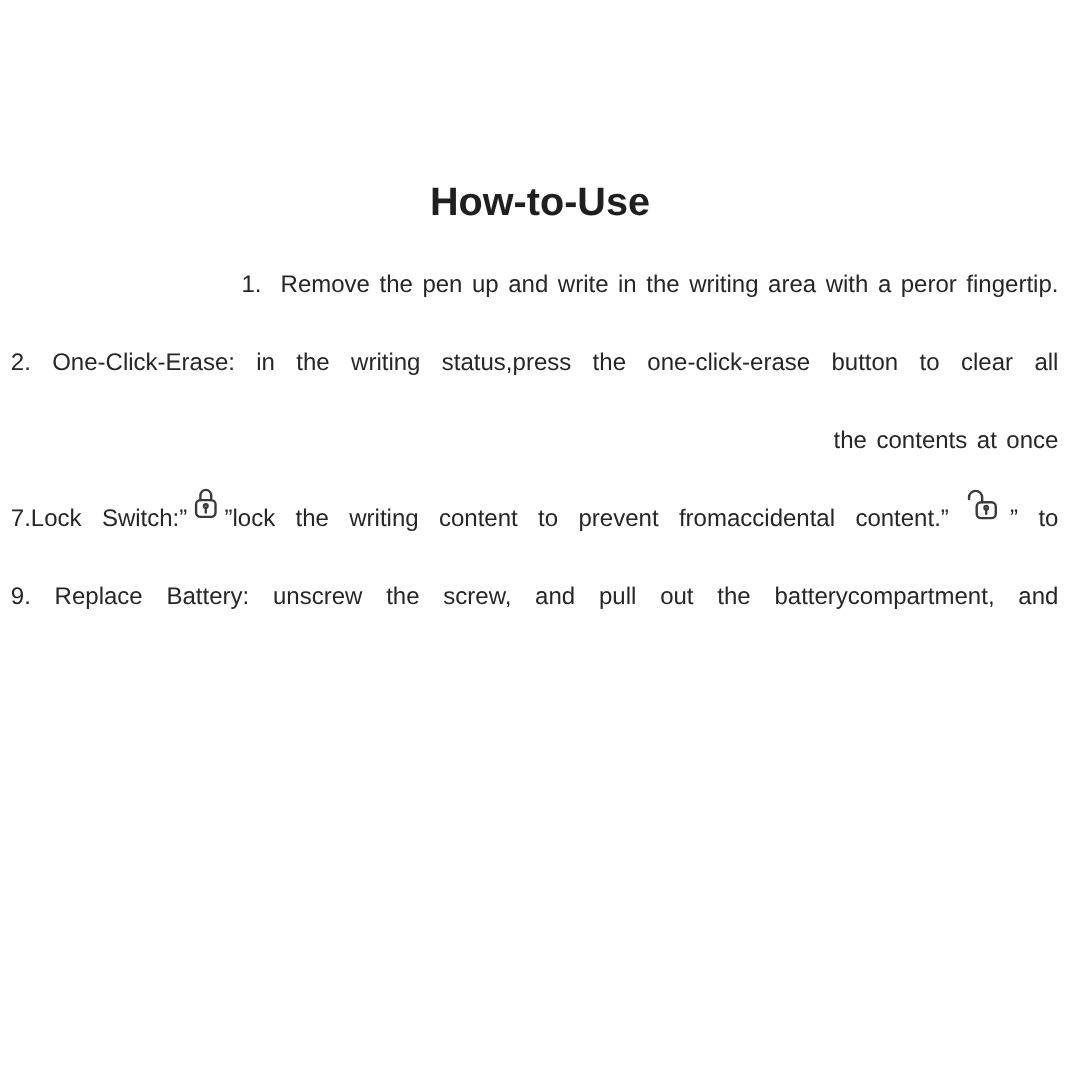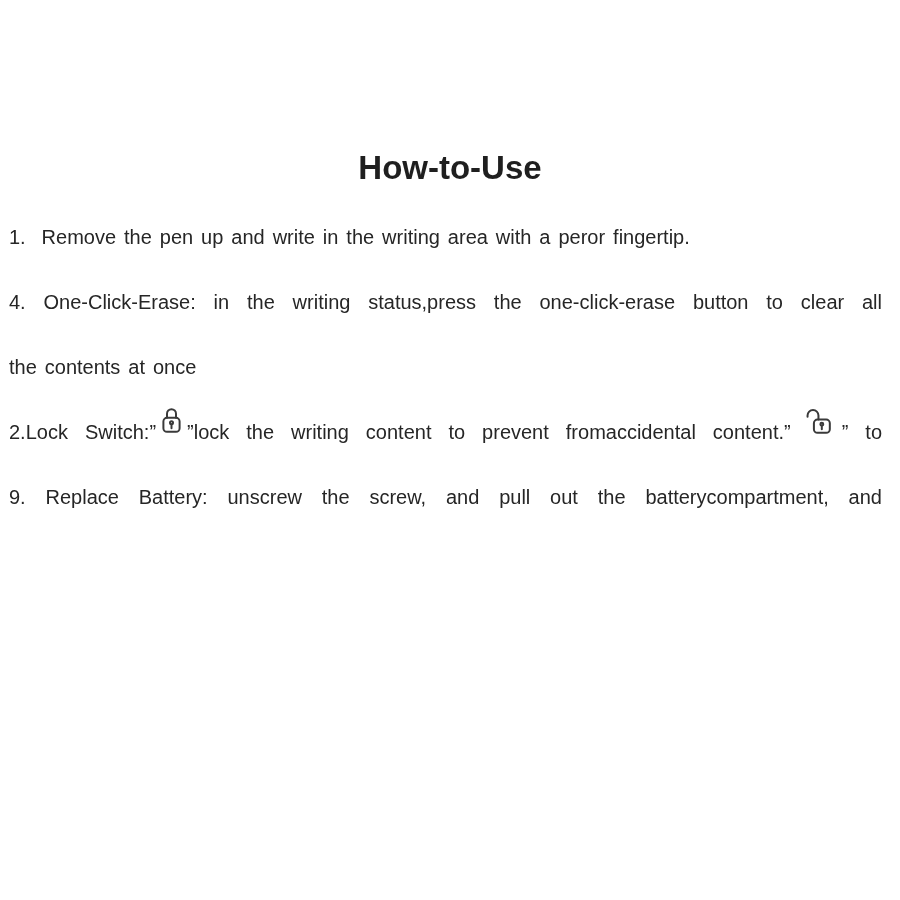--- a/index.html
+++ b/index.html
@@ -28,20 +28,21 @@
   .doc-body {
     margin-top: 17px;
     padding-left: 9px;
     padding-right: 18px;
     font-size: 20px;
     line-height: 65px;
     word-spacing: 0.12em;
   }
   .line {
     white-space: normal;
+    text-align: right;
   }
   .line.justified {
     text-align: justify;
     text-align-last: justify;
   }
   .lock-icon {
     display: inline-block;
     vertical-align: -4px;
     position: relative;
     top: -7px;
@@ -56,25 +57,25 @@
 <body>
 
 <div class="page">
 
   <div class="doc-title">How-to-Use</div>
 
   <div class="doc-body">
 
     <div class="line">1.&nbsp; Remove the pen up and write in the writing area with a peror fingertip.</div>
 
-    <div class="line justified">4. One-Click-Erase: in the writing status,press the one-click-erase button to clear all</div>
+    <div class="line justified">2. One-Click-Erase: in the writing status,press the one-click-erase button to clear all</div>
 
     <div class="line">the contents at once</div>
 
-    <div class="line justified"><span>2.Lock Switch:”</span><span class="lock-icon icon-closed"><svg width="27" height="31" viewBox="0 0 30 34" fill="none" stroke="#3a3a3a" stroke-width="2.2" stroke-linecap="round" stroke-linejoin="round">
+    <div class="line justified"><span>7.Lock Switch:”</span><span class="lock-icon icon-closed"><svg width="27" height="31" viewBox="0 0 30 34" fill="none" stroke="#3a3a3a" stroke-width="2.2" stroke-linecap="round" stroke-linejoin="round">
             <path d="M10 14 V9.5 a5 5 0 0 1 10 0 V14"></path>
             <rect x="6" y="14" width="18" height="15.5" rx="4"></rect>
             <circle cx="15" cy="19.5" r="1.7"></circle>
             <path d="M15 21.2 V25.5"></path>
           </svg></span><span>”lock the writing content to prevent fromaccidental content.”</span><span class="lock-icon icon-open"><svg width="30" height="31" viewBox="0 0 33 34" fill="none" stroke="#3a3a3a" stroke-width="2.2" stroke-linecap="round" stroke-linejoin="round">
             <path d="M17 16 V11.5 a6 6 0 0 0 -12 0 V13"></path>
             <rect x="12" y="16" width="17.5" height="14.5" rx="4"></rect>
             <circle cx="20.7" cy="21" r="1.6"></circle>
             <path d="M20.7 22.6 V26.6"></path>
           </svg></span><span>” to</span></div>

